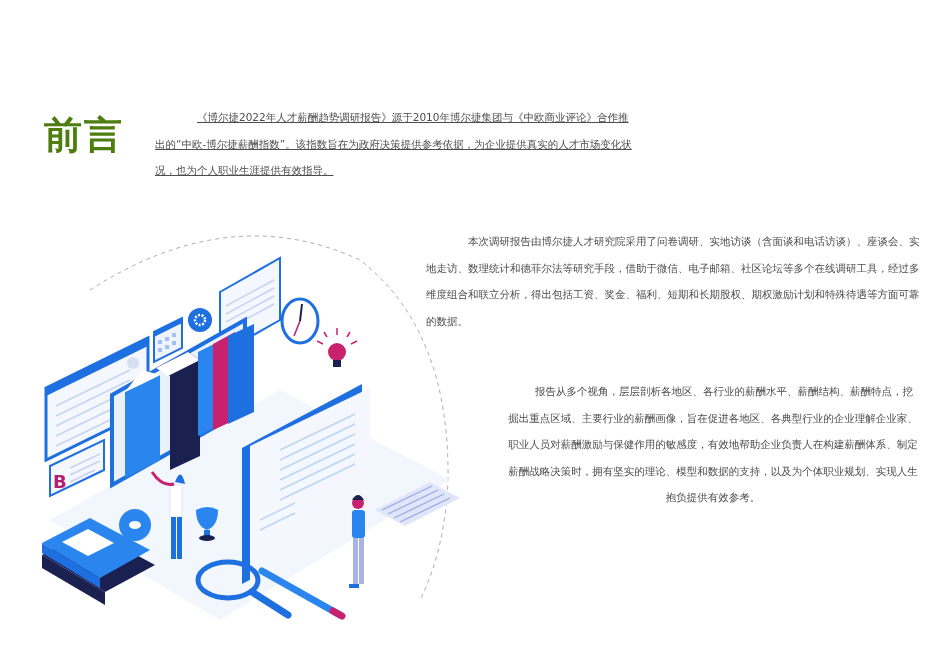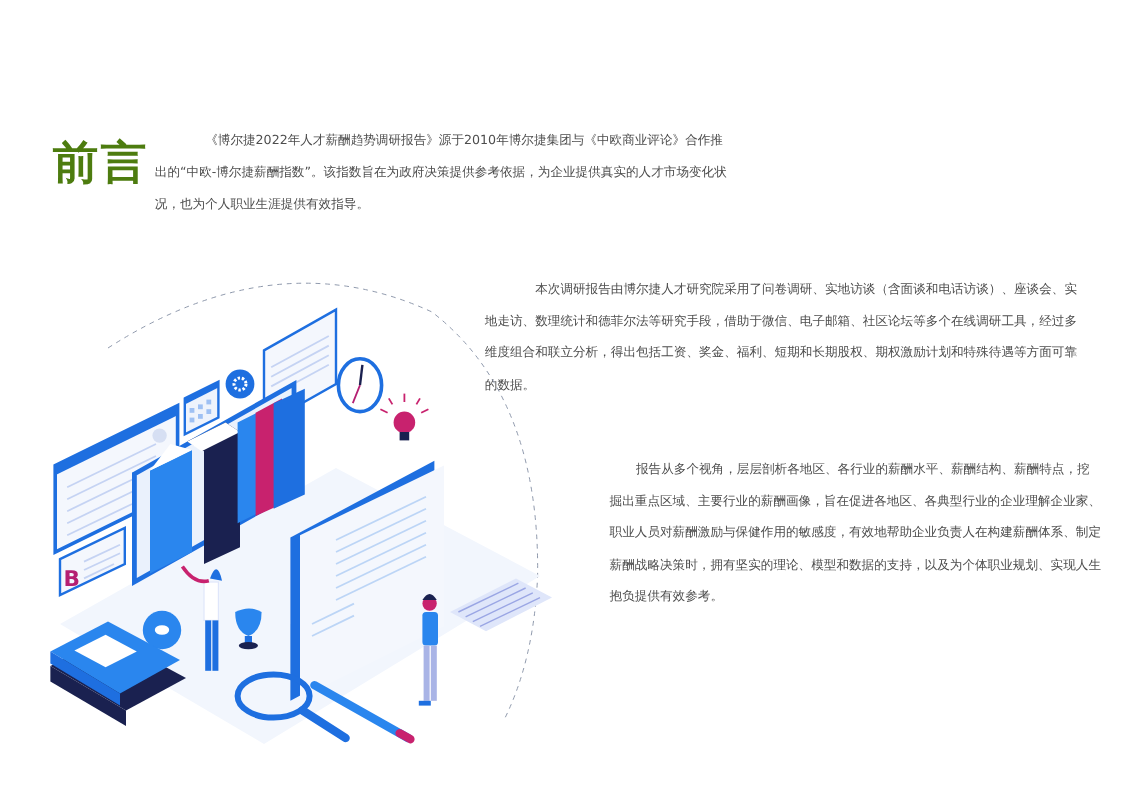--- a/index.html
+++ b/index.html
@@ -5,23 +5,23 @@
   html, body { margin: 0; padding: 0; }
   body {
     width: 950px; height: 672px; background: #ffffff; position: relative; overflow: hidden;
     font-family: "DejaVu Sans", "Liberation Sans", sans-serif; color: #4a4a4a;
   }
   .title {
     position: absolute; left: 44px; top: 110px; font-size: 38px; font-weight: bold;
     color: #4d7c0f; letter-spacing: 2px; line-height: 50px;
   }
   .para { position: absolute; font-size: 10.5px; line-height: 26.5px; color: #4d4d4d; margin: 0; }
-  .p1 { left: 129px; top: 104px; width: 480px; }
-  .p2 { left: 404px; top: 228px; width: 500px; }
-  .p3 { left: 508px; top: 378px; width: 410px; }
+  .p1 { left: 155px; top: 104px; width: 480px; text-decoration: underline; }
+  .p2 { left: 426px; top: 228px; width: 500px; }
+  .p3 { left: 508px; top: 378px; width: 410px; text-align: center; }
   .para .indent { display: inline-block; width: 42px; }
   .p3 .indent { width: 22px; }
   .illus { position: absolute; left: 30px; top: 220px; width: 430px; height: 420px; }
 </style>
 </head>
 <body>
 
 <div class="title">前言</div>
 
 <p class="para p1"><span class="indent"></span><span>《博尔捷2022年人才薪酬趋势调研报告》源于2010年博尔捷集团与《中欧商业评论》合作推出的“中欧-博尔捷薪酬指数”。该指数旨在为政府决策提供参考依据，为企业提供真实的人才市场变化状况，也为个人职业生涯提供有效指导。</span></p>

